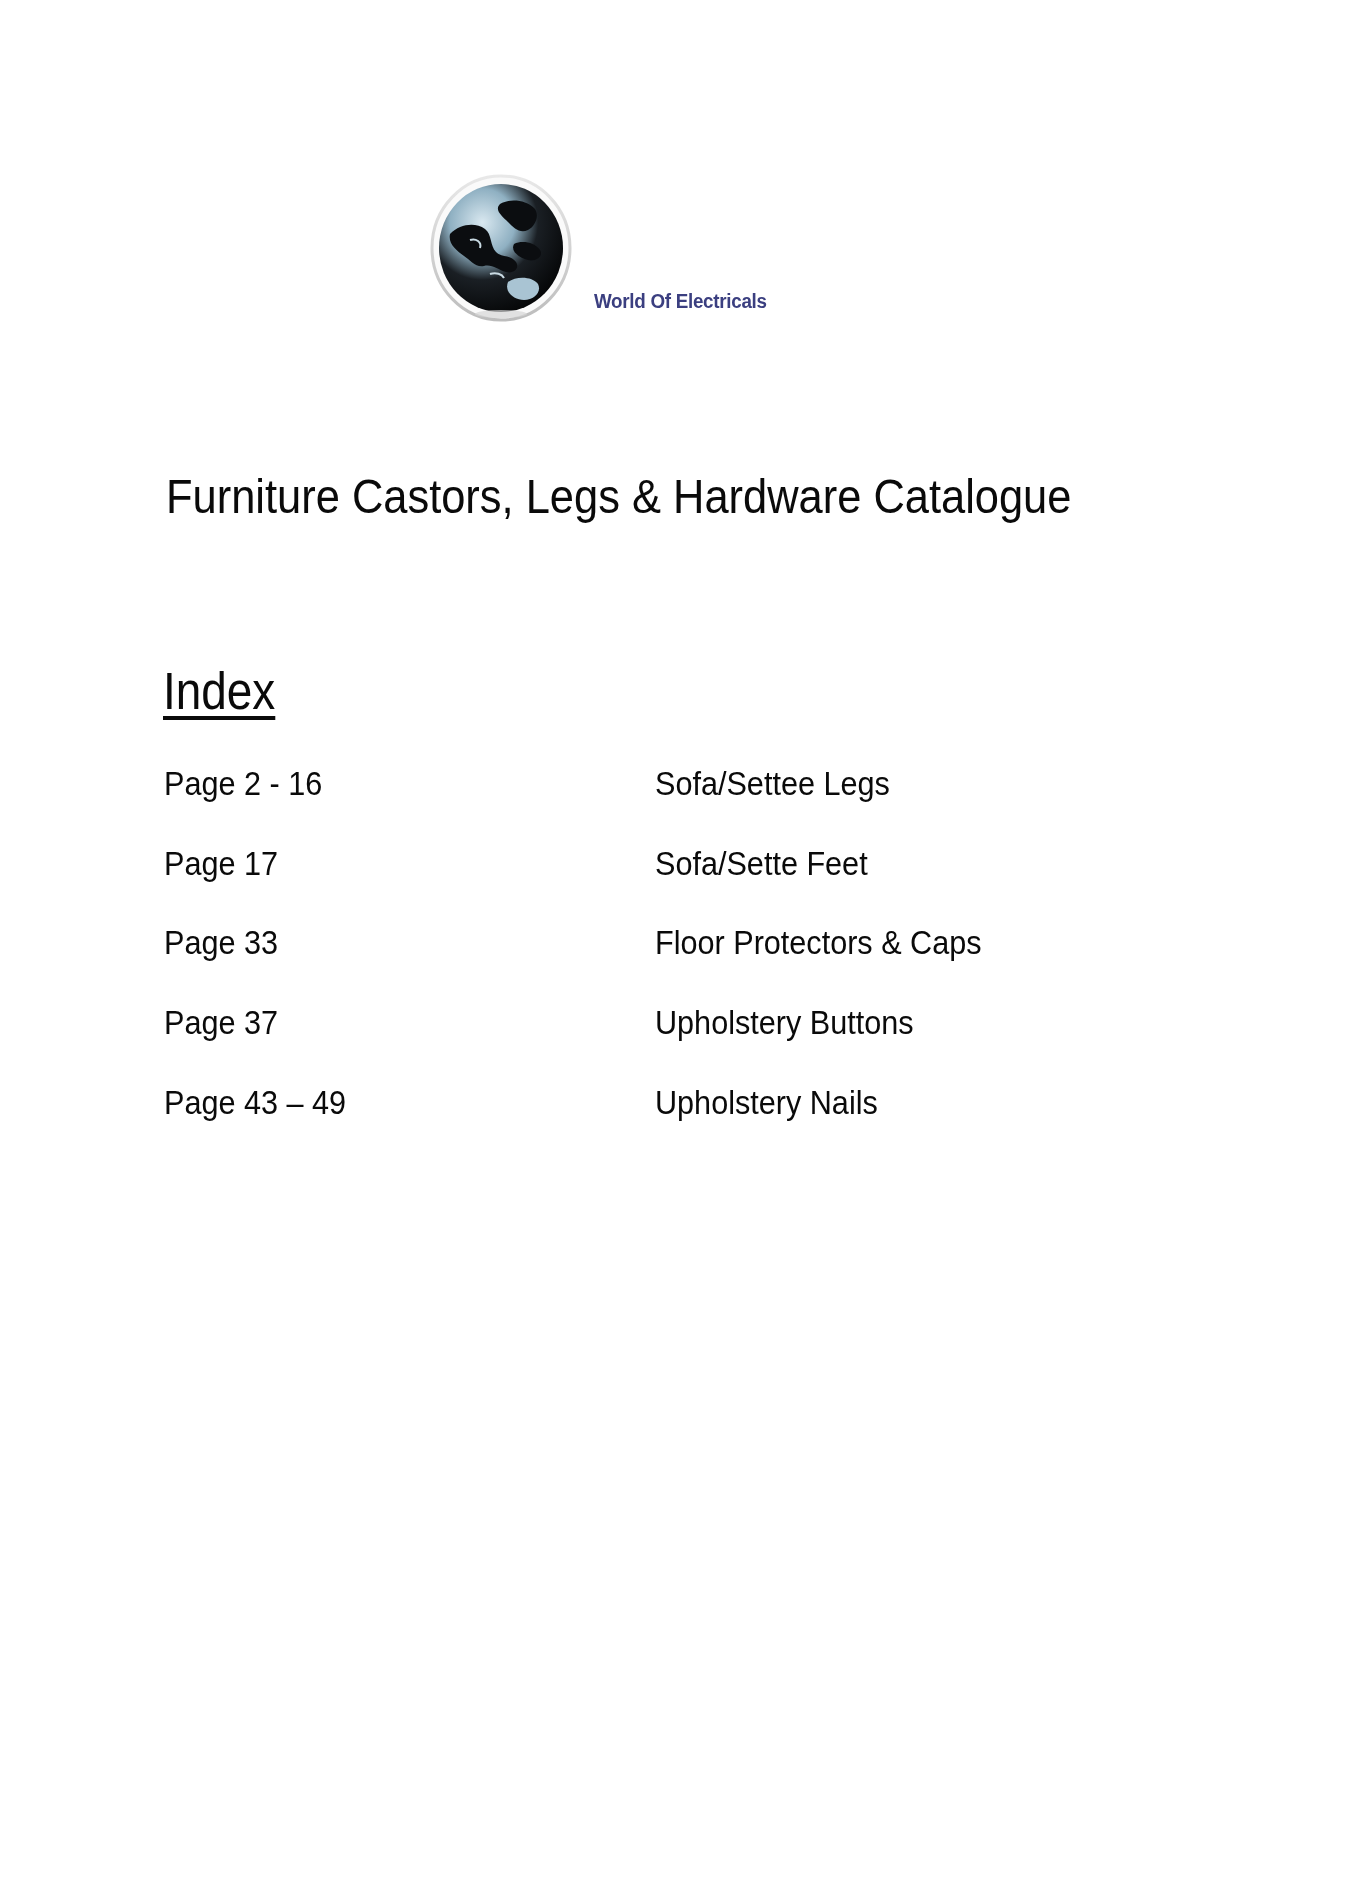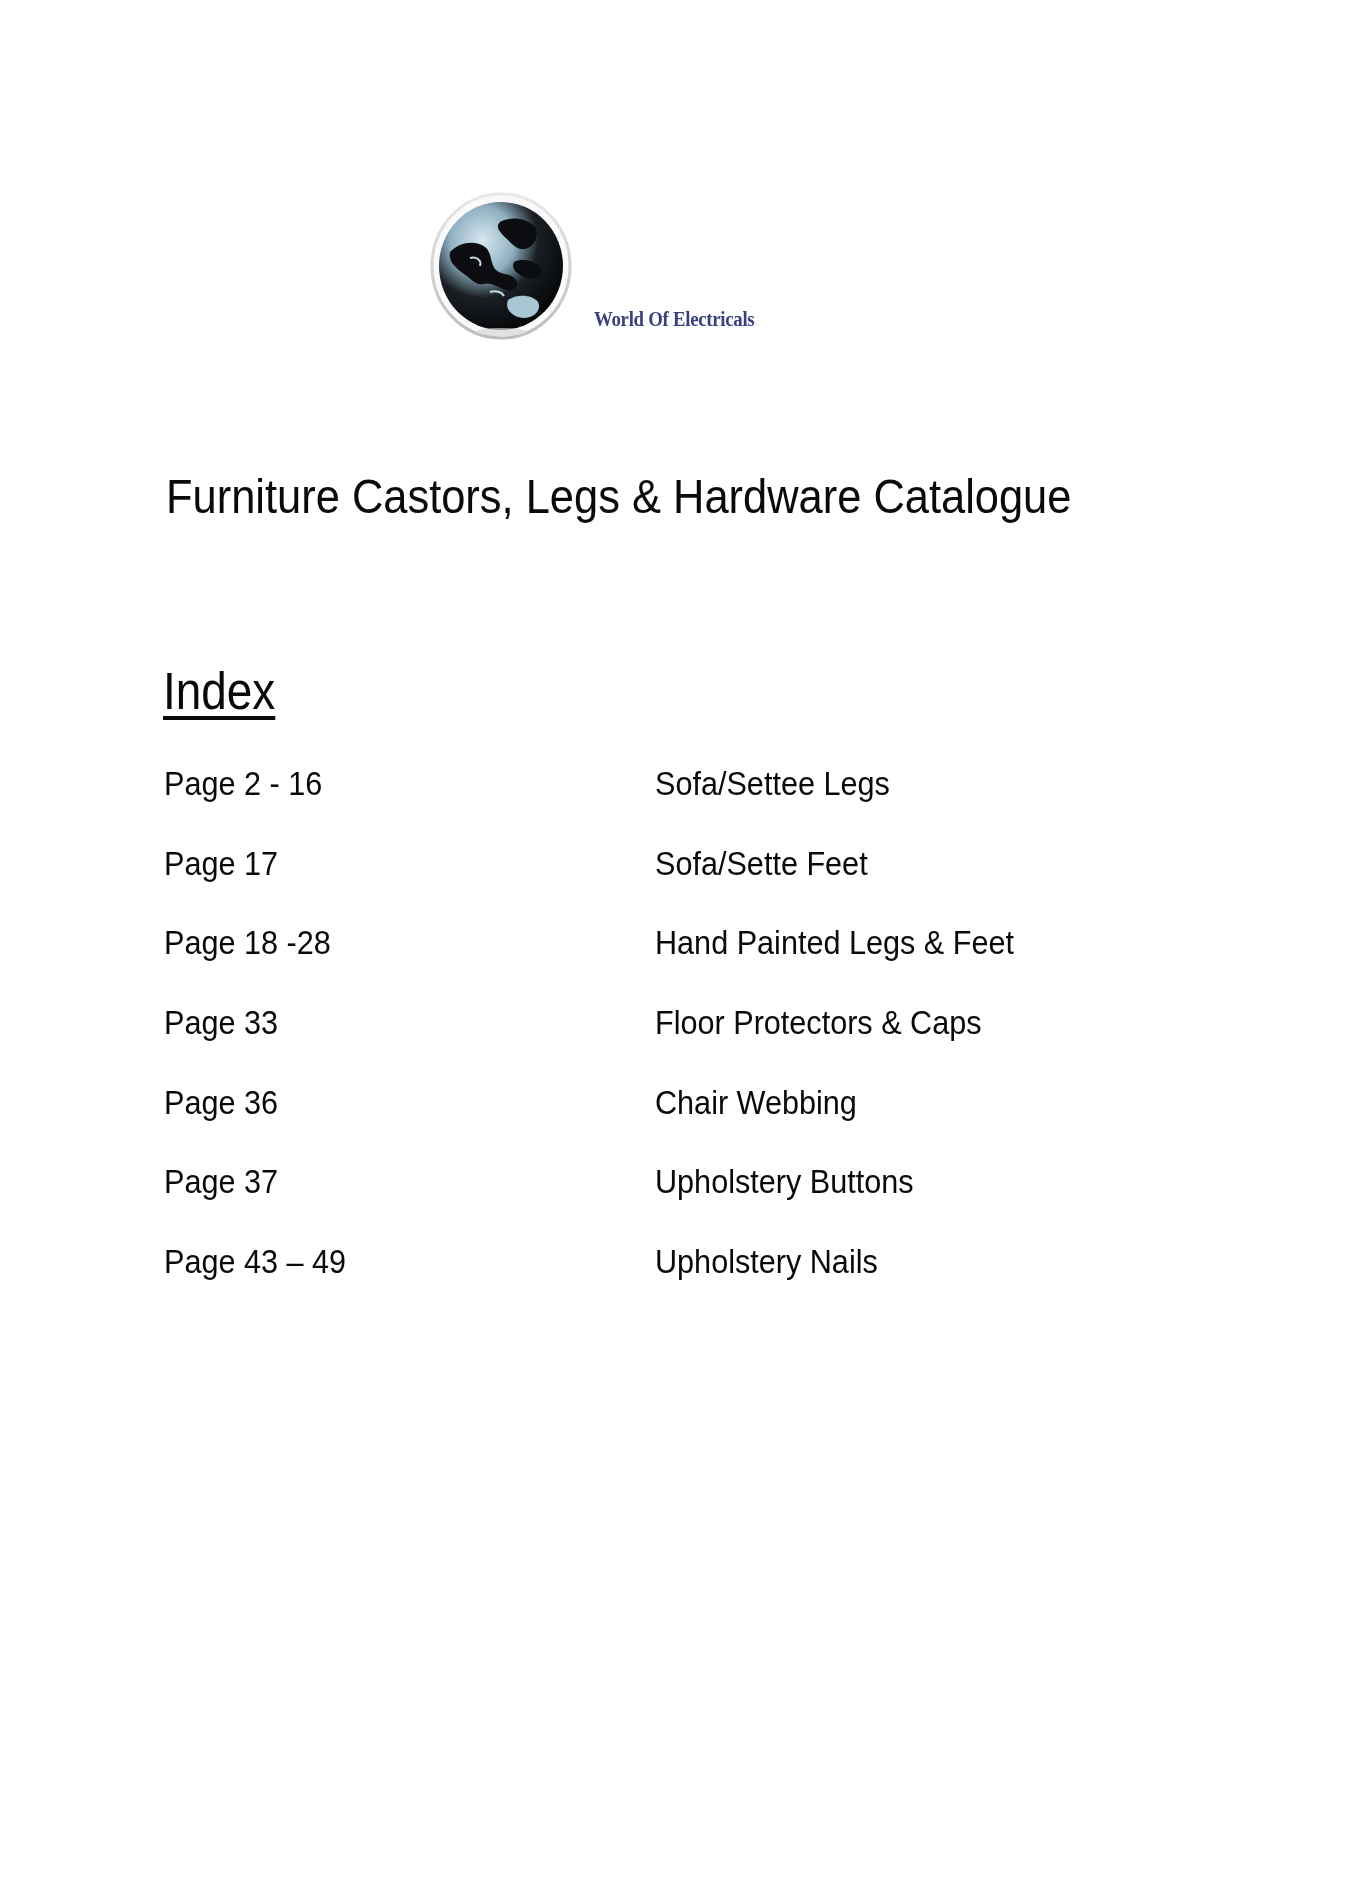--- a/index.html
+++ b/index.html
@@ -13,24 +13,23 @@
       position: relative;
       overflow: hidden;
       font-family: "Liberation Sans", "DejaVu Sans", sans-serif;
       color: #0a0a0a;
     }
     .abs { position: absolute; }
 
     
     .logo {
       left: 430px;
-      top: 192px;
+      top: 174px;
       width: 360px;
       height: 150px;
-      font-family: Liberation Serif, serif;
     }
     .globe {
       position: absolute;
       left: 0;
       top: 0;
       width: 142px;
       height: 148px;
     }
     .logo-text {
       position: absolute;
@@ -136,30 +135,22 @@
 <ul class="abs index-list">
   <li class="index-row">
     <span class="index-pages">Page 2 - 16</span>
     <span class="index-section">Sofa/Settee Legs</span>
   </li>
   <li class="index-row">
     <span class="index-pages">Page 17</span>
     <span class="index-section">Sofa/Sette Feet</span>
   </li>
   <li class="index-row">
-    <span class="index-pages">Page 18 -28</span>
-    <span class="index-section">Hand Painted Legs &amp; Feet</span>
-  </li>
-  <li class="index-row">
     <span class="index-pages">Page 33</span>
     <span class="index-section">Floor Protectors &amp; Caps</span>
-  </li>
-  <li class="index-row">
-    <span class="index-pages">Page 36</span>
-    <span class="index-section">Chair Webbing</span>
   </li>
   <li class="index-row">
     <span class="index-pages">Page 37</span>
     <span class="index-section">Upholstery Buttons</span>
   </li>
   <li class="index-row">
     <span class="index-pages">Page 43 – 49</span>
     <span class="index-section">Upholstery Nails</span>
   </li>
 </ul>

